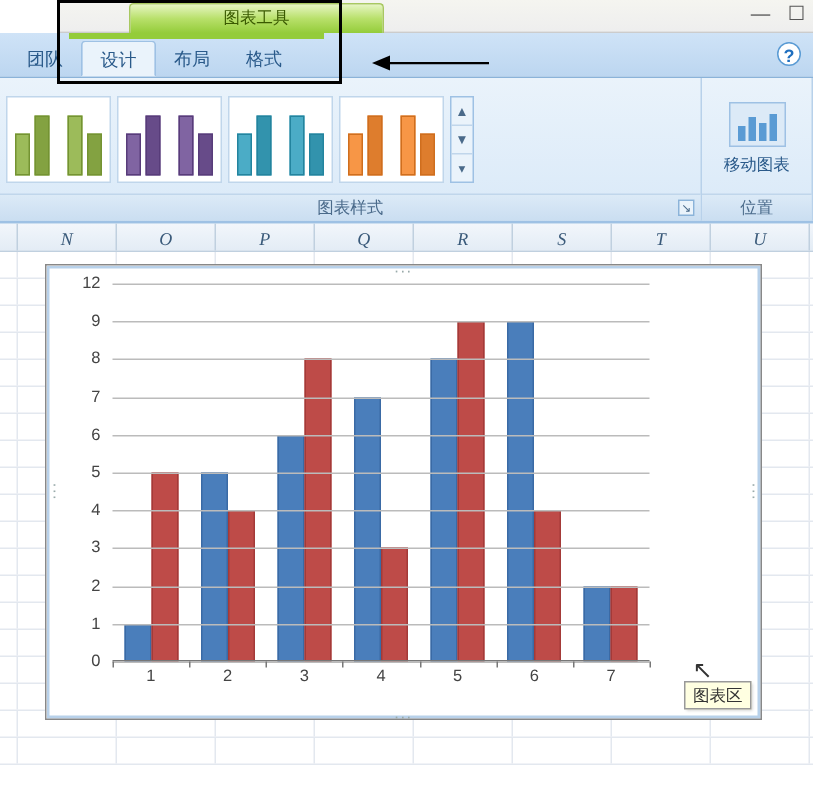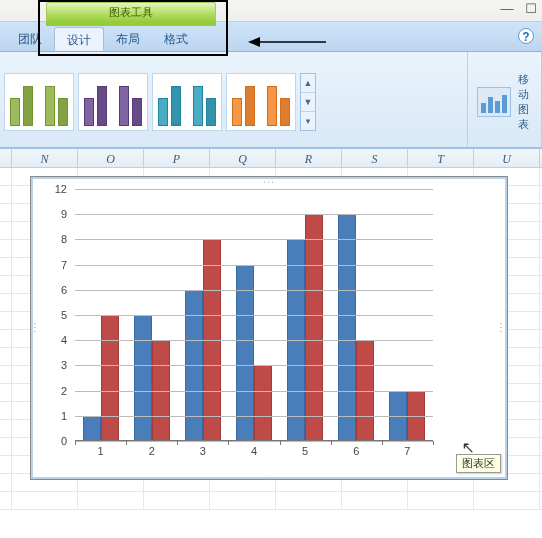--- a/index.html
+++ b/index.html
@@ -1,19 +1,19 @@
 <!DOCTYPE html>
 <html><head>
 <meta charset="utf-8">
 <style>
   * { box-sizing: border-box; margin: 0; padding: 0; }
   body { font-family: "Microsoft YaHei", SimSun, sans-serif; font-size: 12px; background: #fff; width: 542px; overflow: hidden; }
 
   
-  .context-tab-wrap { position: relative; height: 22px; background: linear-gradient(#f5f5f0,#eee); border-bottom: 1px solid #ccc; }
+  .context-tab-wrap { position: relative; height: 22px; background: linear-gradient(#f5f5f0,#eee); border-bottom: 1px solid #ccc; margin-left: 40px; }
   .context-tab { position: absolute; left: 46px; top: 2px; width: 170px; height: 20px; background: linear-gradient(#e6f5c2,#b8e06a,#94cc3a); border: 1px solid #a8c860; border-bottom: none; border-radius: 3px 3px 0 0; text-align: center; line-height: 18px; color: #3a5a00; font-size: 11px; }
   .win-controls { position: absolute; right: 4px; top: 2px; display: flex; gap: 10px; }
   .win-controls span { width: 14px; height: 14px; font-size: 13px; color: #555; text-align: center; line-height: 14px; }
 
   
   .tabs-row { position: relative; height: 30px; background: linear-gradient(#cfe3f7,#bcd6f0); border-bottom: 1px solid #8bb3d9; display: flex; align-items: flex-end; padding-left: 6px; }
   .tab { height: 24px; padding: 0 12px; line-height: 24px; color: #2a5a8a; cursor: pointer; font-size: 12px; }
   .tab.active { background: linear-gradient(#eaf3fb,#eaf3fb); border: 1px solid #9ec1e4; border-bottom: 1px solid #eaf3fb; border-radius: 3px 3px 0 0; color: #2a5a8a; }
   .green-underlay { position: absolute; left: 46px; top: 0; width: 170px; height: 4px; background: #94cc3a; }
   .help-icon { position: absolute; right: 8px; top: 6px; width: 16px; height: 16px; border-radius: 8px; background: #fff; color: #1f6fbf; font-weight: bold; text-align: center; line-height: 16px; font-size: 12px; border: 1px solid #5a9bd4; }
@@ -26,21 +26,21 @@
   .group-body { flex: 1; display: flex; align-items: center; padding: 4px 4px 0 4px; gap: 4px; overflow: hidden; }
   .group-label { height: 18px; text-align: center; font-size: 11px; color: #4a6a8a; background: linear-gradient(#dceaf7,#cadef1); border-top: 1px solid #c0d6eb; line-height: 18px; position: relative; }
   .dialog-launcher { position: absolute; right: 4px; top: 3px; width: 11px; height: 11px; border: 1px solid #8bb3d9; background: #eaf3fb; font-size: 8px; line-height: 9px; color: #4a6a8a; }
 
   .style-thumb { width: 70px; height: 58px; background: #fff; border: 1px solid #c0d6eb; display: flex; align-items: flex-end; justify-content: center; gap: 3px; padding: 4px; }
   .style-thumb .bar { width: 10px; }
   .gallery-scroll { width: 16px; height: 58px; border: 1px solid #9ec1e4; background: #eaf3fb; display: flex; flex-direction: column; }
   .gallery-scroll div { flex:1; text-align:center; font-size:9px; color:#4a6a8a; border-bottom:1px solid #c0d6eb; line-height:18px; }
   .gallery-scroll div:last-child { border-bottom:none; }
 
-  .move-chart-btn { width: 58px; height: 70px; display: flex; flex-direction: row; align-items: center; justify-content: center; gap: 4px; border: 1px solid transparent; border-radius: 3px; }
+  .move-chart-btn { width: 58px; height: 70px; display: flex; flex-direction: column; align-items: center; justify-content: center; gap: 4px; border: 1px solid transparent; border-radius: 3px; }
   .move-chart-icon { width: 38px; height: 30px; border: 1px solid #9ec1e4; background: #dceaf7; display:flex; align-items:flex-end; justify-content:center; gap:2px; padding:3px;}
   .move-chart-icon .ib { width:5px; background:#5a9bd4; }
   .move-chart-btn span.lbl { font-size: 11px; color: #2a5a8a; text-align:center; }
 
   
   .sheet-area { background: #fff; }
   .colheads { display: flex; height: 20px; border-top: 1px solid #9ec1e4; border-bottom: 1px solid #c0d0df; background: linear-gradient(#f2f6fb,#e3ecf5); }
   .colhead { flex: 0 0 66px; border-right: 1px solid #c0d0df; text-align: center; line-height: 20px; color: #3a5a7a; font-size: 12px; font-style: italic; font-family: "Times New Roman", serif;}
   .colhead.first { flex: 0 0 12px; }
   .grid { position: relative; height: 360px; background: #fff; }
@@ -124,33 +124,38 @@
           <div style="width: 6px;"></div>
           <div class="bar" style="height: 40px; background: rgb(247, 150, 70); border: 1px solid rgb(207, 110, 30);"></div>
           <div class="bar" style="height: 28px; background: rgb(222, 125, 45); border: 1px solid rgb(207, 110, 30);"></div>
         </div>
         <div class="gallery-scroll">
           <div>▲</div>
           <div>▼</div>
           <div>▾</div>
         </div>
       </div>
+    <div class="group-label">
+      <span>图表样式</span>
+      <div class="dialog-launcher">↘</div>
+    </div>
   </div>
   <div class="ribbon-group" style="width:74px;">
     <div class="group-body" style="justify-content:center;">
       <div class="move-chart-btn">
         <div class="move-chart-icon">
           <div class="ib" style="height:10px;"></div>
             <div class="ib" style="height:16px;"></div>
             <div class="ib" style="height:12px;"></div>
             <div class="ib" style="height:18px;"></div>
         </div>
         <span class="lbl">移动图表</span>
       </div>
     </div>
+    <div class="group-label">位置</div>
   </div>
 </div>
 
 <div class="sheet-area">
   <div class="colheads" id="colheads">
       <div class="colhead first"></div>
       <div class="colhead">N</div>
       <div class="colhead">O</div>
       <div class="colhead">P</div>
       <div class="colhead">Q</div>

